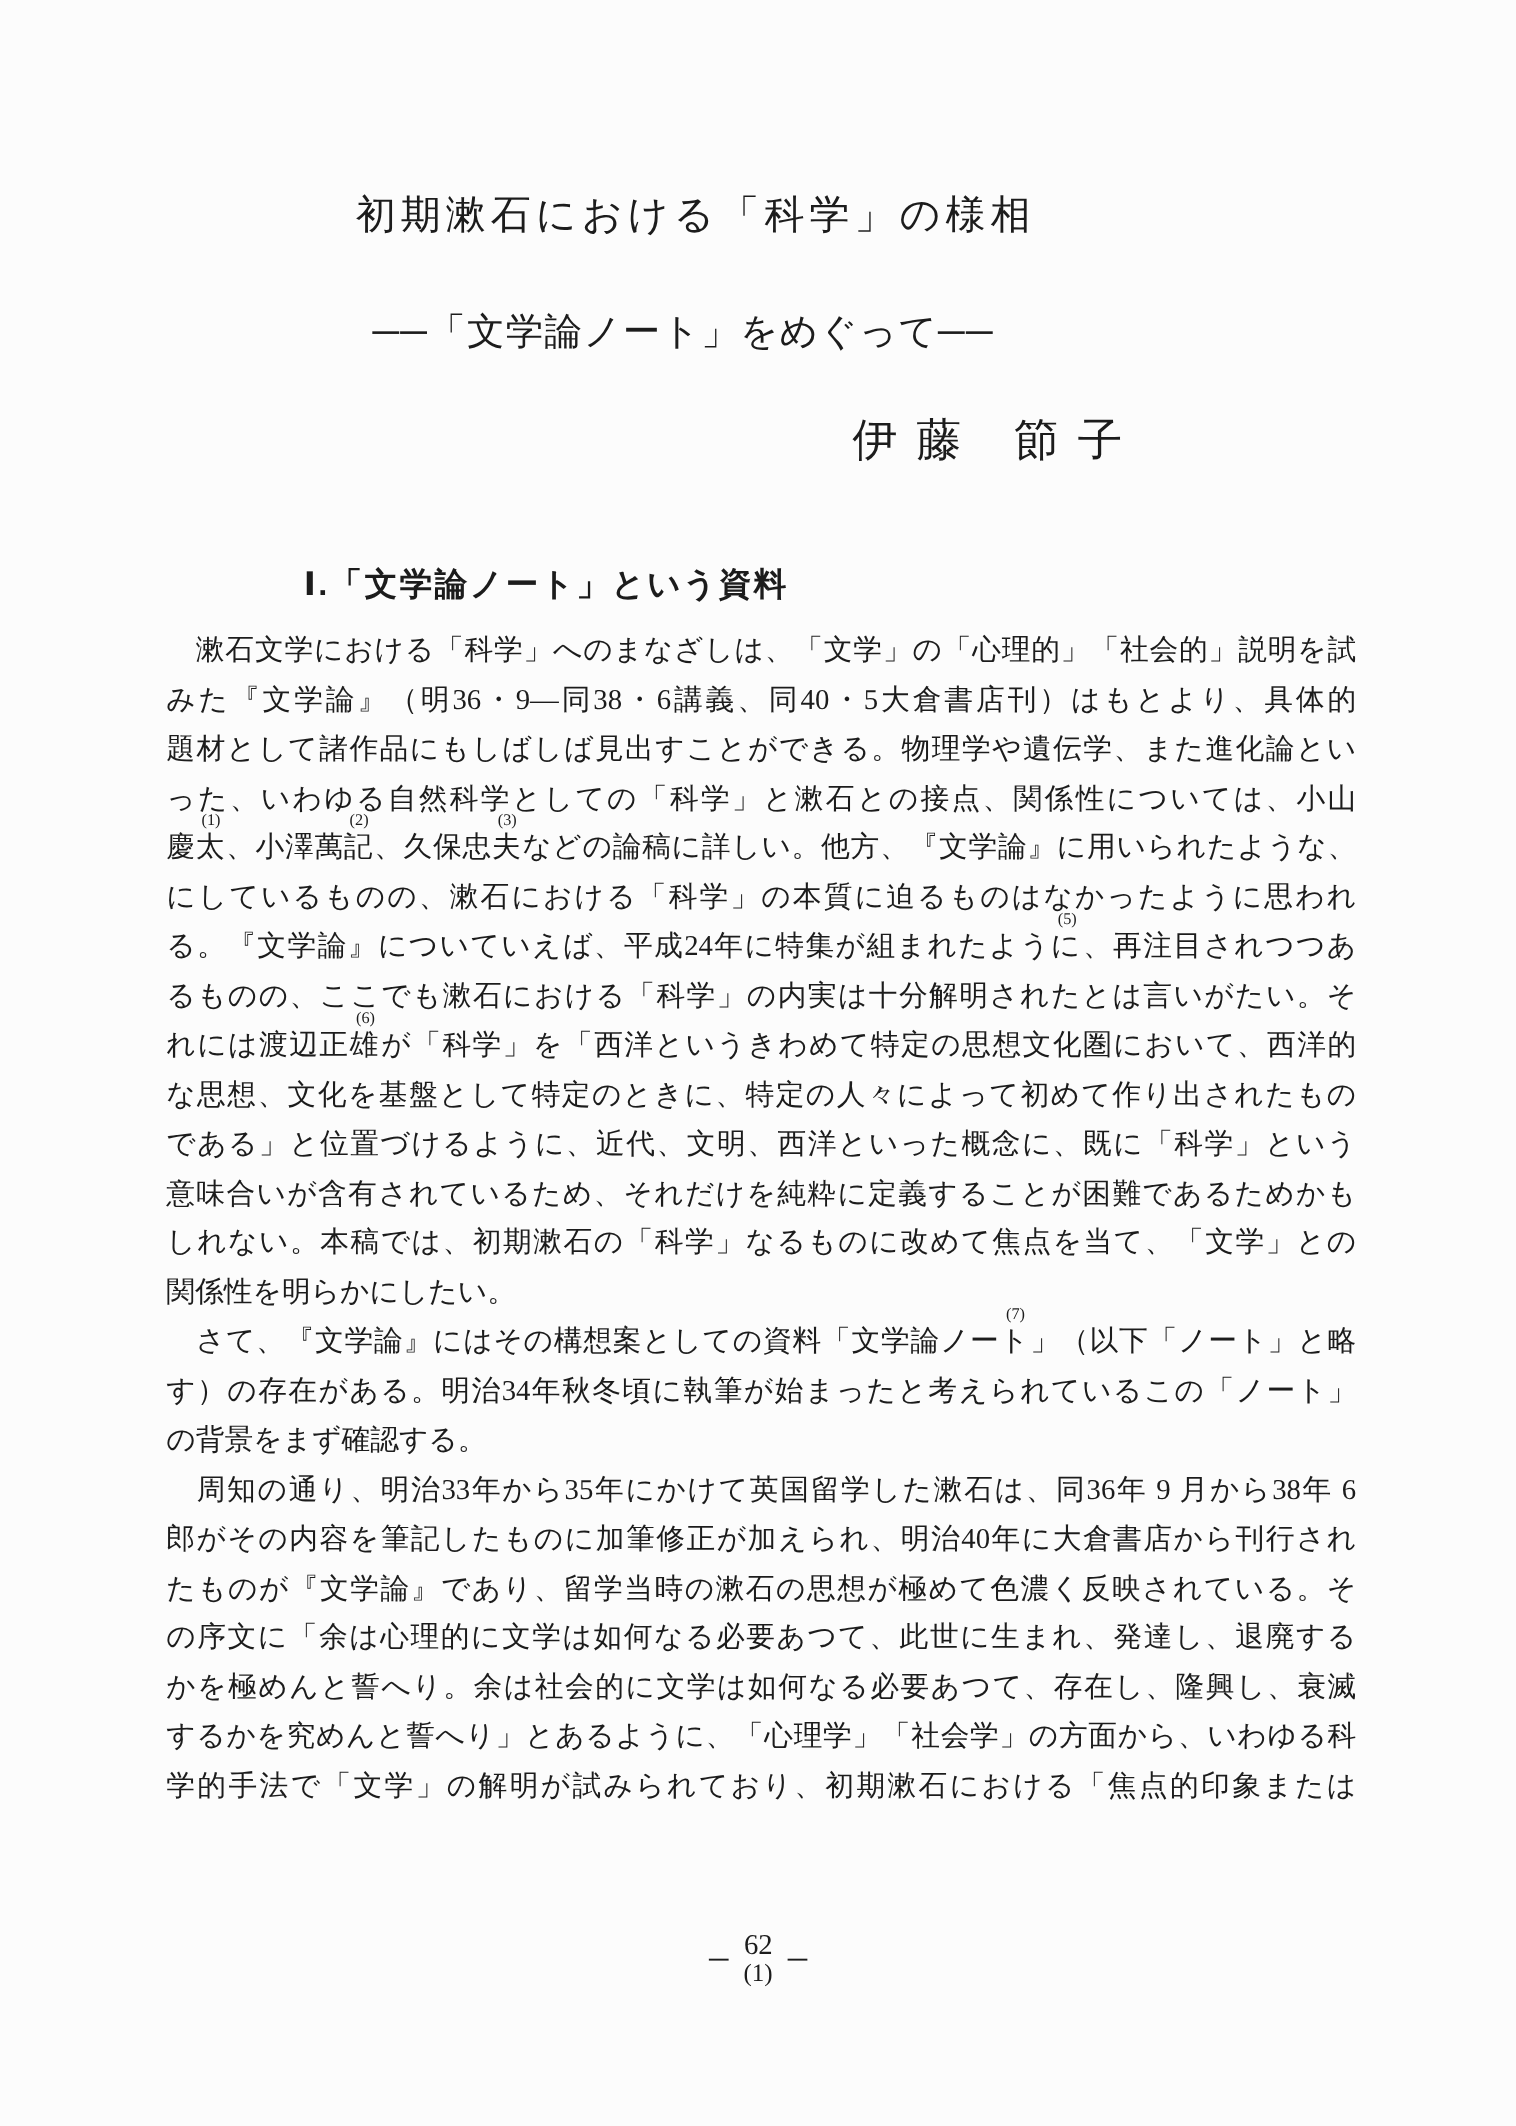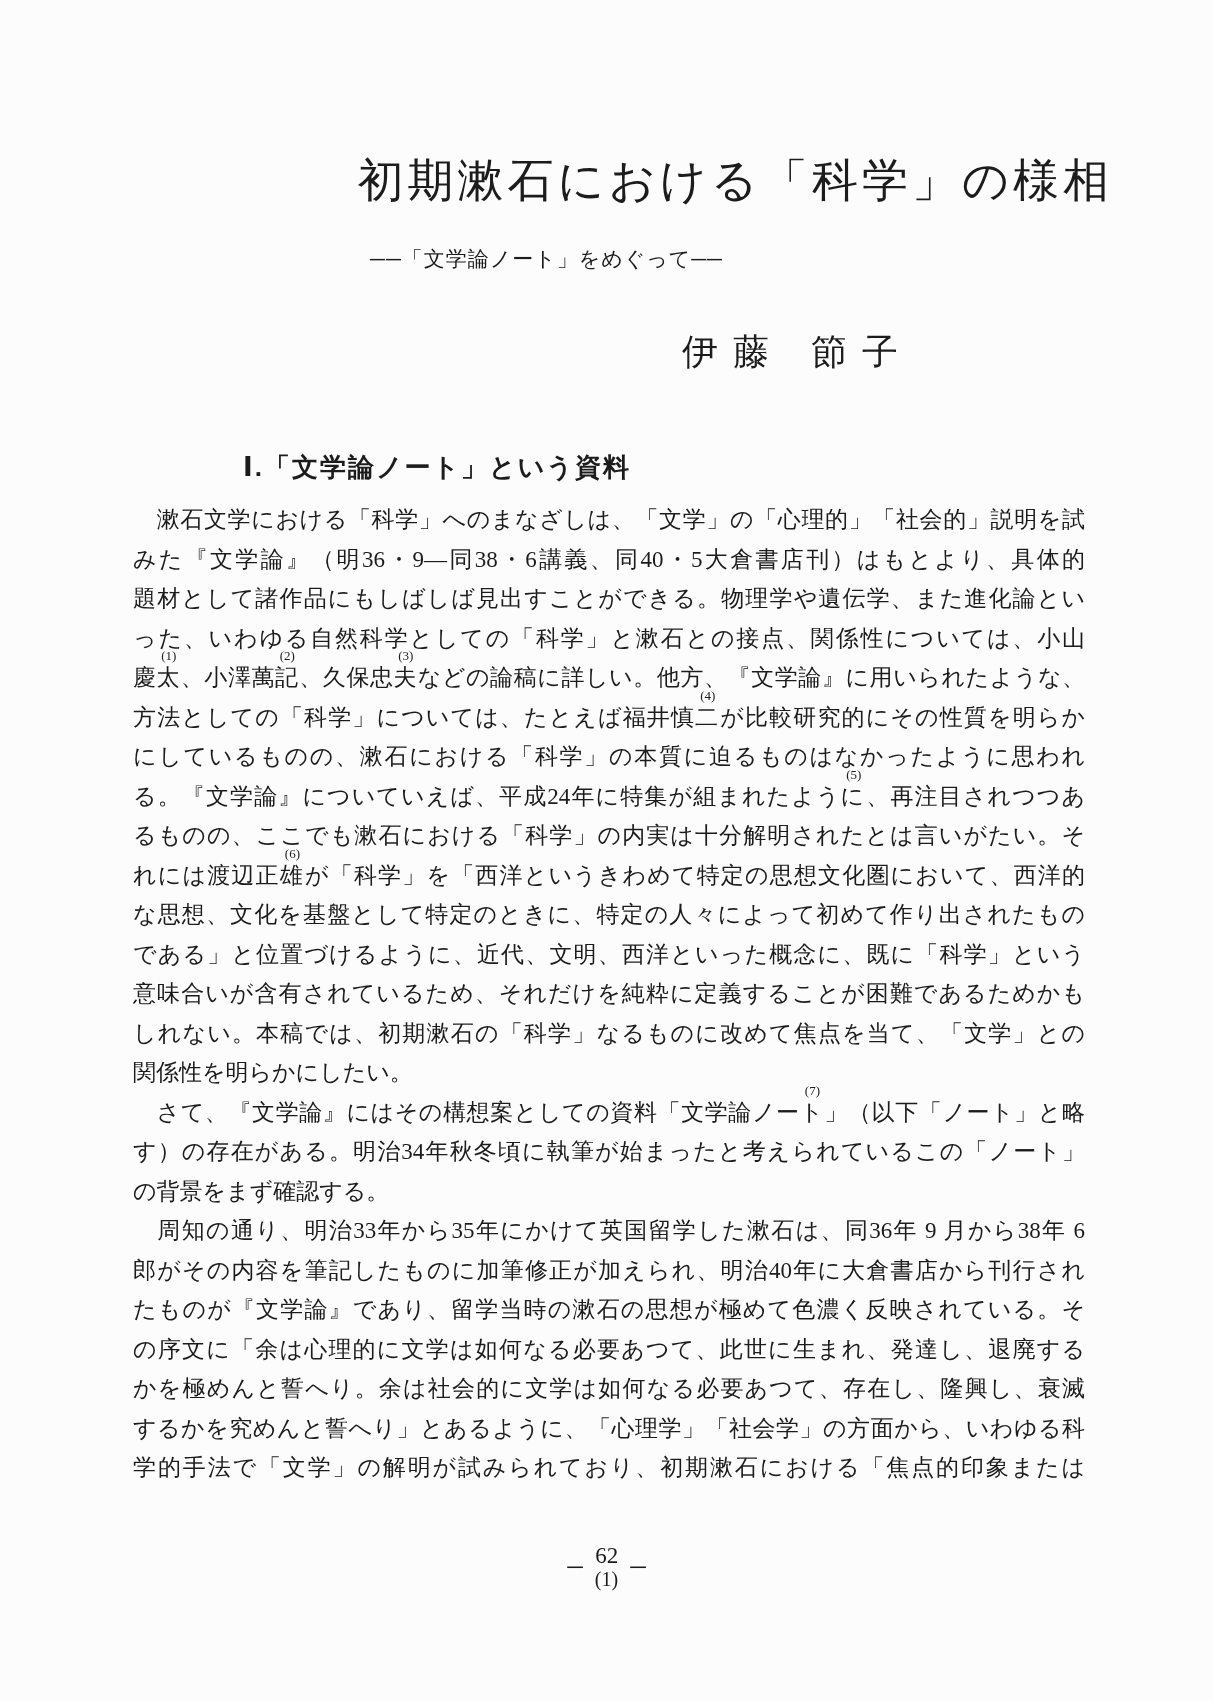--- a/index.html
+++ b/index.html
@@ -8,29 +8,29 @@
     position:relative;
     width:1213px; height:1701px;
     margin:0 auto;
     background:#fcfcfc;
     color:#1c1c1c;
     font-family:"Liberation Serif","DejaVu Serif",serif;
     overflow:hidden;
   }
   .title {
     position:absolute; top:150px; left:0; right:100px;
-    text-align:right;
-    font-size:46px; letter-spacing:4px;
+    text-align:center;
+    font-size:32px; letter-spacing:4px;
     font-weight:500;
     white-space:nowrap;
   }
   .subtitle {
     position:absolute; top:245px; left:0; right:120px;
     text-align:center;
-    font-size:21px; letter-spacing:1px;
+    font-size:30px; letter-spacing:1px;
     white-space:nowrap;
   }
   .author {
     position:absolute; top:328px; left:682px;
     font-size:36px; letter-spacing:3px;
     white-space:nowrap;
   }
   .section-heading {
     position:absolute; top:450px; left:243px;
     font-family:"Liberation Sans","DejaVu Sans",sans-serif;
@@ -90,21 +90,20 @@
   <div class="author">伊 藤　節 子</div>
 
   <div class="section-heading">Ⅰ.「文学論ノート」という資料</div>
 
   <div class="body-text" id="body-text">
       <div class="line">　漱石文学における「科学」へのまなざしは、「文学」の「心理的」「社会的」説明を試</div>
       <div class="line">みた『文学論』（明36・9―同38・6講義、同40・5大倉書店刊）はもとより、具体的</div>
       <div class="line">題材として諸作品にもしばしば見出すことができる。物理学や遺伝学、また進化論とい</div>
       <div class="line">った、いわゆる自然科学としての「科学」と漱石との接点、関係性については、小山</div>
       <div class="line">慶太<span class="ref">(1)</span>、小澤萬記<span class="ref">(2)</span>、久保忠夫<span class="ref">(3)</span>などの論稿に詳しい。他方、『文学論』に用いられたような、</div>
-      <div class="line">方法としての「科学」については、たとえば福井慎二<span class="ref">(4)</span>が比較研究的にその性質を明らか</div>
       <div class="line">にしているものの、漱石における「科学」の本質に迫るものはなかったように思われ</div>
       <div class="line">る。『文学論』についていえば、平成24年に特集が組まれたように<span class="ref">(5)</span>、再注目されつつあ</div>
       <div class="line">るものの、ここでも漱石における「科学」の内実は十分解明されたとは言いがたい。そ</div>
       <div class="line">れには渡辺正雄<span class="ref">(6)</span>が「科学」を「西洋というきわめて特定の思想文化圏において、西洋的</div>
       <div class="line">な思想、文化を基盤として特定のときに、特定の人々によって初めて作り出されたもの</div>
       <div class="line">である」と位置づけるように、近代、文明、西洋といった概念に、既に「科学」という</div>
       <div class="line">意味合いが含有されているため、それだけを純粋に定義することが困難であるためかも</div>
       <div class="line">しれない。本稿では、初期漱石の「科学」なるものに改めて焦点を当て、「文学」との</div>
       <div class="line nj">関係性を明らかにしたい。</div>
       <div class="line">　さて、『文学論』にはその構想案としての資料「文学論ノート<span class="ref">(7)</span>」（以下「ノート」と略</div>

